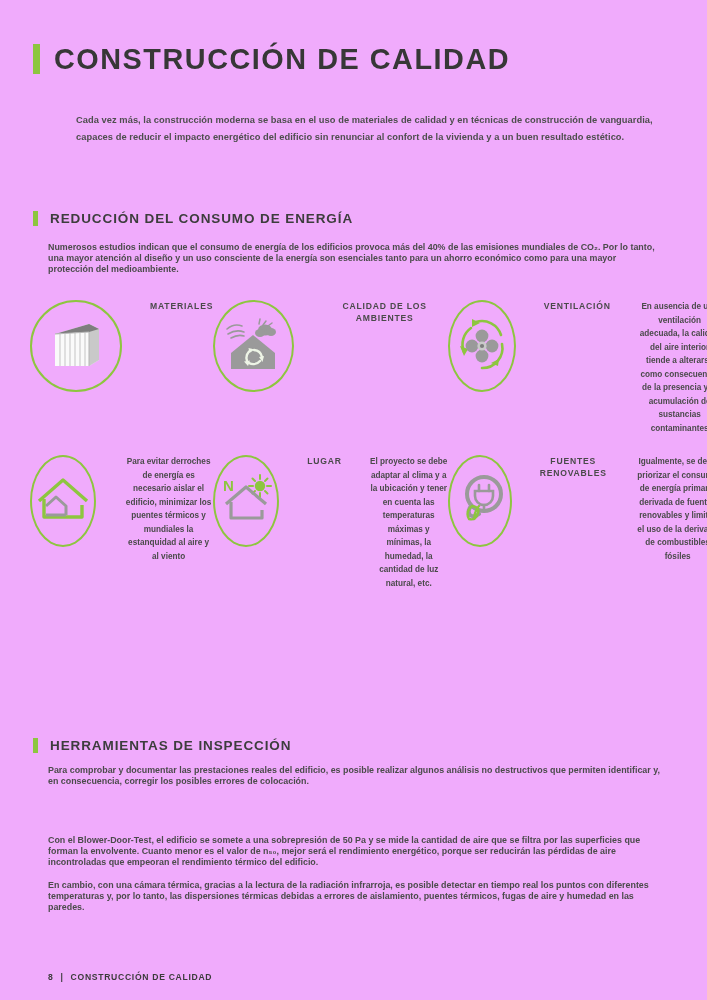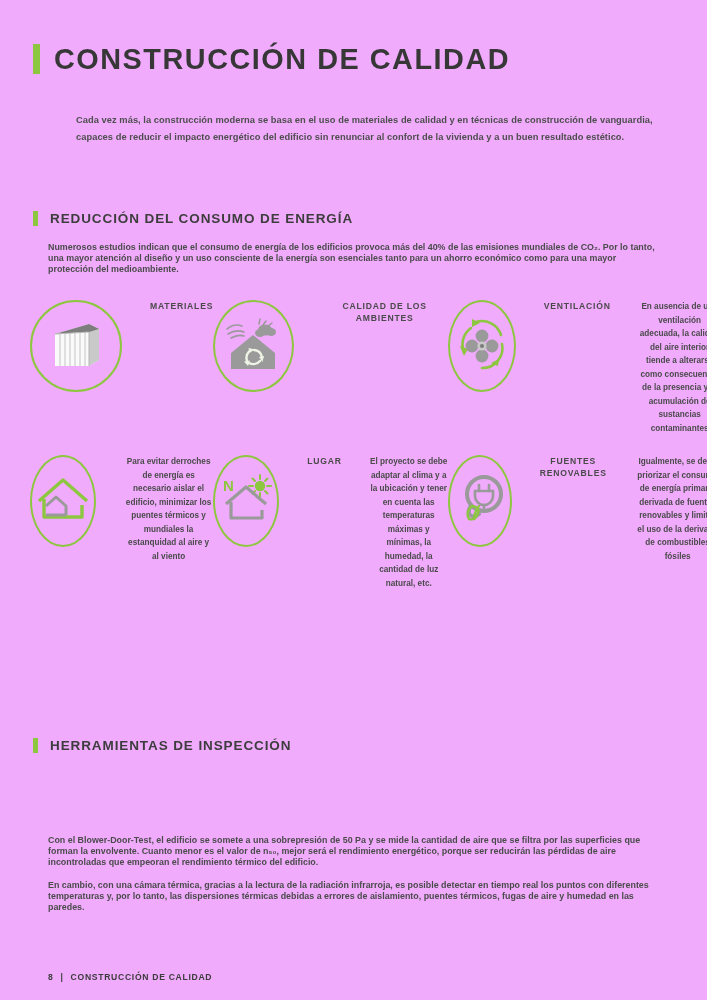--- a/index.html
+++ b/index.html
@@ -314,20 +314,21 @@
       <div class="cell-title">FUENTES RENOVABLES</div>
       <div class="cell-desc">Igualmente, se debe priorizar el consumo de energía primaria derivada de fuentes renovables y limitar el uso de la derivada de combustibles fósiles</div>
     </div>
 
   </div>
 
   <div class="section-head" id="sect-herramientas">
     <div class="bar"></div>
     <div class="label">HERRAMIENTAS DE INSPECCIÓN</div>
   </div>
+  <div class="section-body" id="body-insp-1">Para comprobar y documentar las prestaciones reales del edificio, es posible realizar algunos análisis no destructivos que permiten identificar y, en consecuencia, corregir los posibles errores de colocación.</div>
   <div class="section-body" id="body-insp-2">Con el Blower-Door-Test, el edificio se somete a una sobrepresión de 50 Pa y se mide la cantidad de aire que se filtra por las superficies que forman la envolvente. Cuanto menor es el valor de n₅₀, mejor será el rendimiento energético, porque ser reducirán las pérdidas de aire incontroladas que empeoran el rendimiento térmico del edificio.</div>
   <div class="section-body" id="body-insp-3">En cambio, con una cámara térmica, gracias a la lectura de la radiación infrarroja, es posible detectar en tiempo real los puntos con diferentes temperaturas y, por lo tanto, las dispersiones térmicas debidas a errores de aislamiento, puentes térmicos, fugas de aire y humedad en las paredes.</div>
 
   <div class="footer">
     <span>8</span>
     <span class="sep">|</span>
     <span>CONSTRUCCIÓN DE CALIDAD</span>
   </div>
 
 </div>

